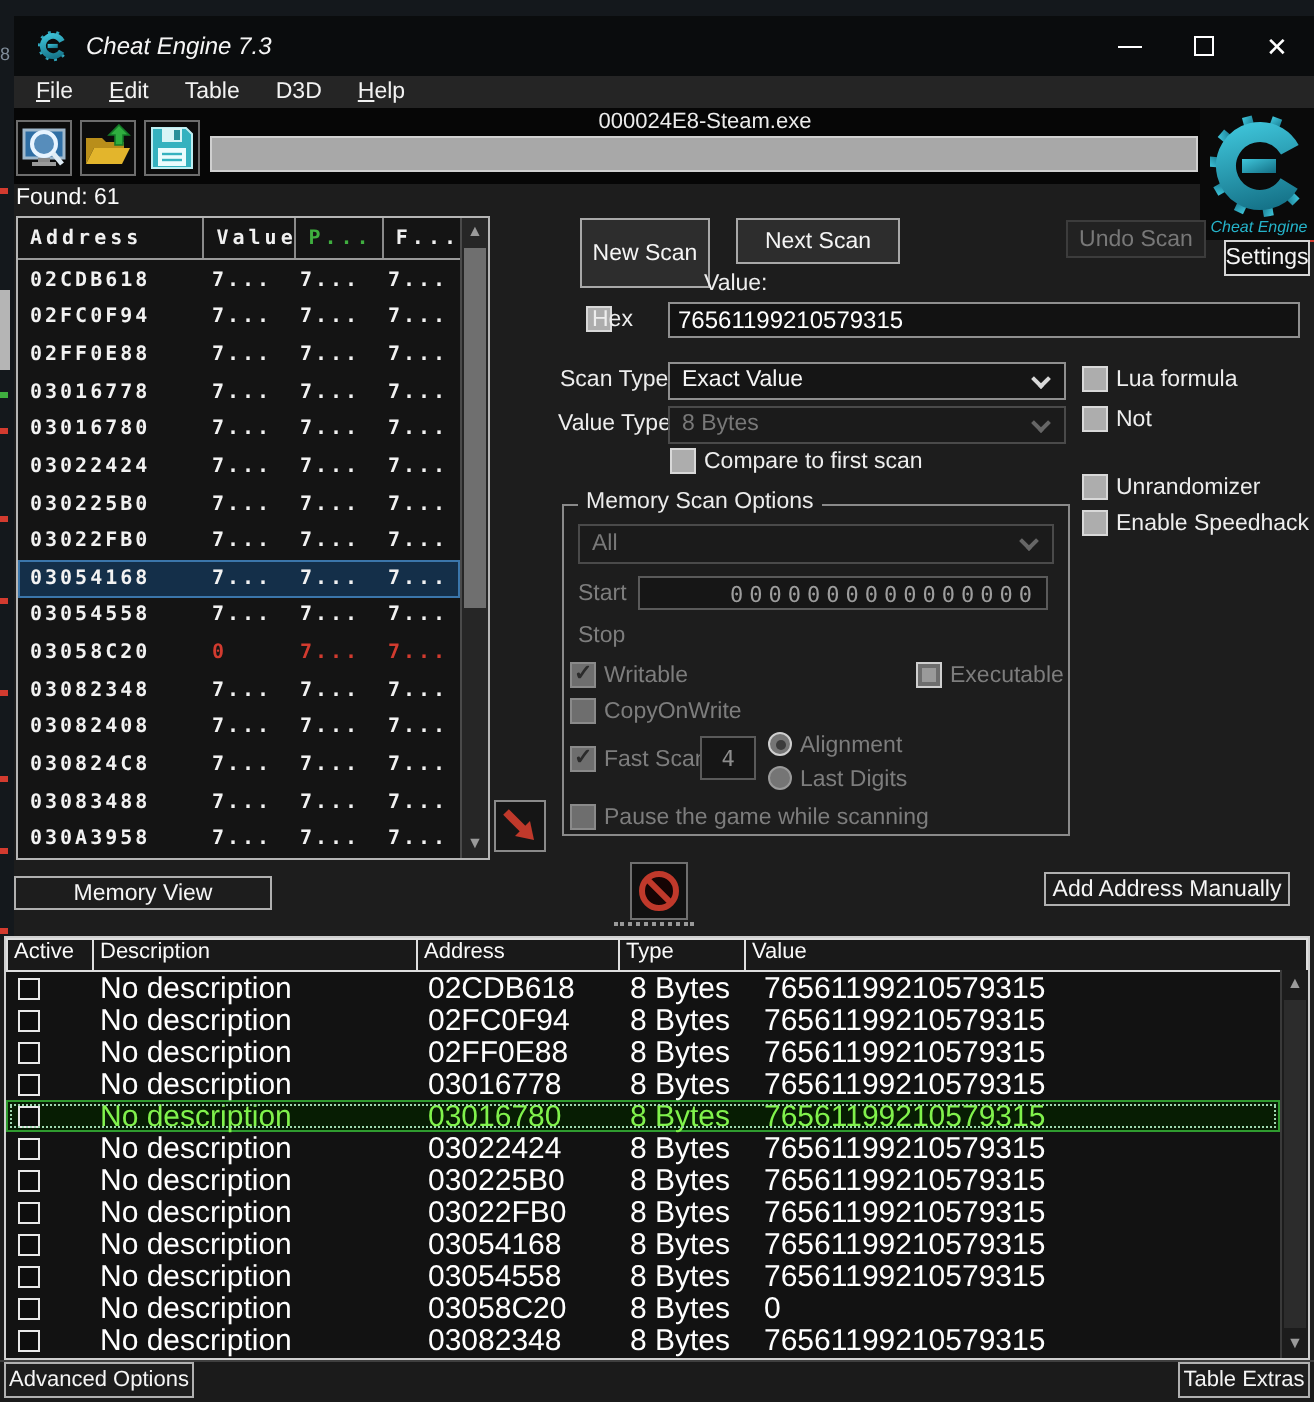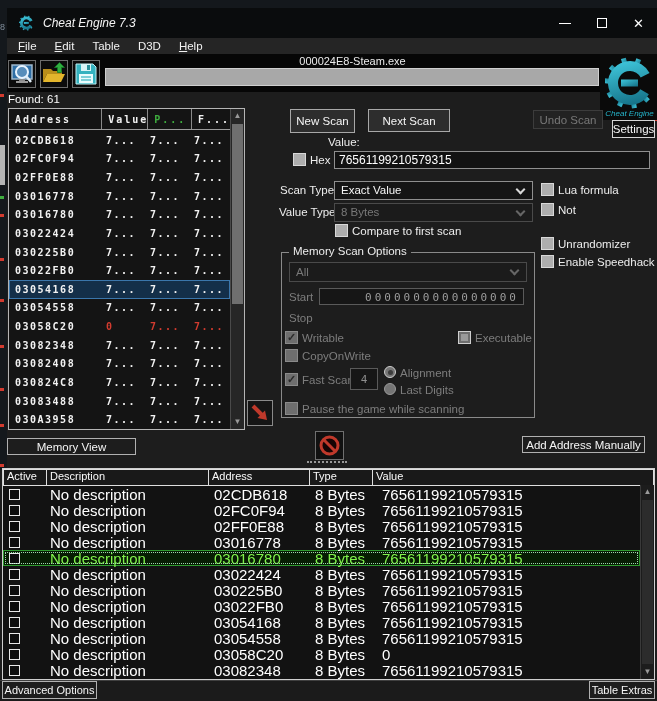--- a/index.html
+++ b/index.html
@@ -61,21 +61,21 @@
   .sarrow { height:14px; text-align:center; font-size:8px; line-height:14px; color:#9a9a9a; }
   .sarrow.bottom { position:absolute; bottom:0; left:0; right:0; }
   .fthumb { position:absolute; left:1px; right:1px; top:15px; height:180px; background:#6f6f6f; }
 
   .red-arrow-btn { left:247px; top:400px; width:26px; height:26px; border:1px solid #8a8a8a; background:#151515; display:flex; align-items:center; justify-content:center; }
 
   
   .btn { display:flex; align-items:center; justify-content:center; font-size:11.5px; color:#f5f5f5; background:#2d2d2d; border:1px solid #a8a8a8; }
   .btn.flat { background:#1d1d1d; border-color:#b0b0b0; }
   .btn.disabled { background:#222; border-color:#3c3c3c; color:#787878; }
-  .new-scan { left:290px; top:109px; width:65px; height:24px; }
+  .new-scan { left:290px; top:109px; width:65px; height:35px; }
   .next-scan { left:368px; top:109px; width:82px; height:23px; }
   .undo-scan { left:533px; top:110px; width:70px; height:19px; }
   .settings-btn { left:612px; top:120px; width:43px; height:18px; background:#101010; border-color:#d5d5d5; }
 
   .lbl { position:absolute; font-size:11.5px; color:#ededed; white-space:nowrap; }
   .lbl.dis { color:#7d7d7d; }
 
   .inp { position:absolute; background:#121212; border:1px solid #8f8f8f; color:#fff; font-size:12px; padding:0 4px;
          font-family:"Liberation Sans", sans-serif; }
   .value-input { left:334px; top:151px; width:316px; height:18px; }
@@ -354,23 +354,23 @@
     <svg width="22" height="22" viewBox="0 0 22 22">
       <line x1="4" y1="4" x2="14" y2="14" stroke="#c0392b" stroke-width="4"></line>
       <polygon points="18,18 8.5,16 16,8.5" fill="#c0392b"></polygon>
     </svg>
   </div>
 
   <div class="abs btn new-scan">New Scan</div>
   <div class="abs btn next-scan">Next Scan</div>
   <div class="abs btn disabled undo-scan">Undo Scan</div>
 
-  <span class="lbl" style="left:328px;top:136px">Value:</span>
+  <span class="lbl" style="left:352px;top:136px">Value:</span>
   <span class="cb" style="left:293px;top:153px"></span>
-  <span class="lbl" style="left:310px;top:154px">Hex</span>
+  <span class="lbl" style="left:296px;top:154px">Hex</span>
   <input class="inp value-input" readonly="" value="76561199210579315" style="">
 
   <span class="lbl" style="left:280px;top:184px">Scan Type</span>
   <div class="dd scan-type-dd">
     <span>Exact Value</span>
     <span class="chev"></span>
   </div>
   <span class="cb" style="left:541px;top:183px"></span>
   <span class="lbl" style="left:558px;top:184px">Lua formula</span>
 

